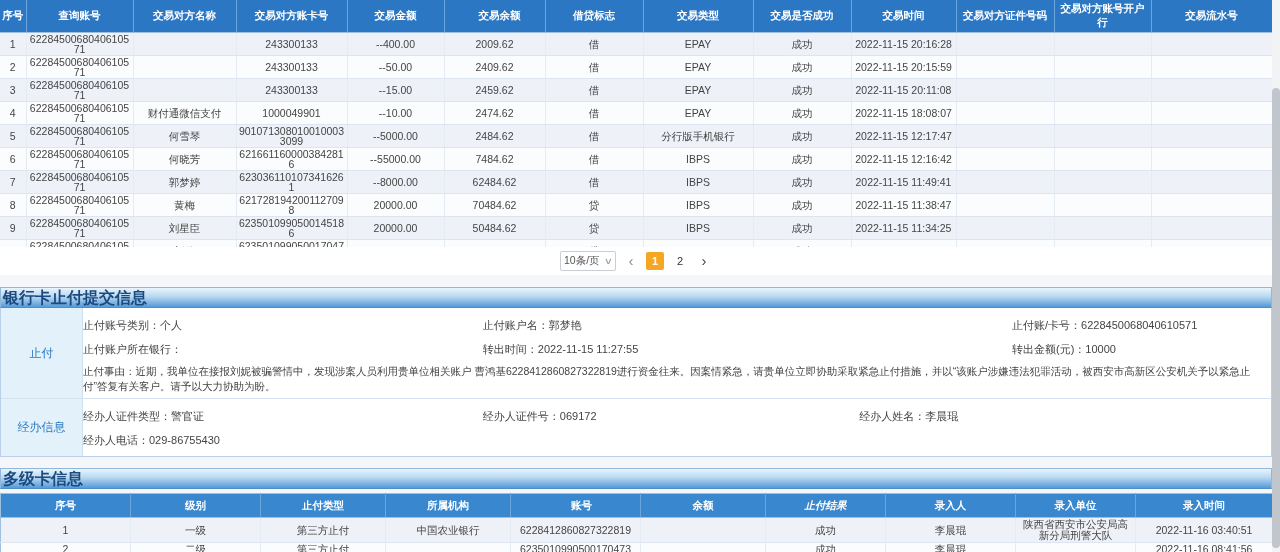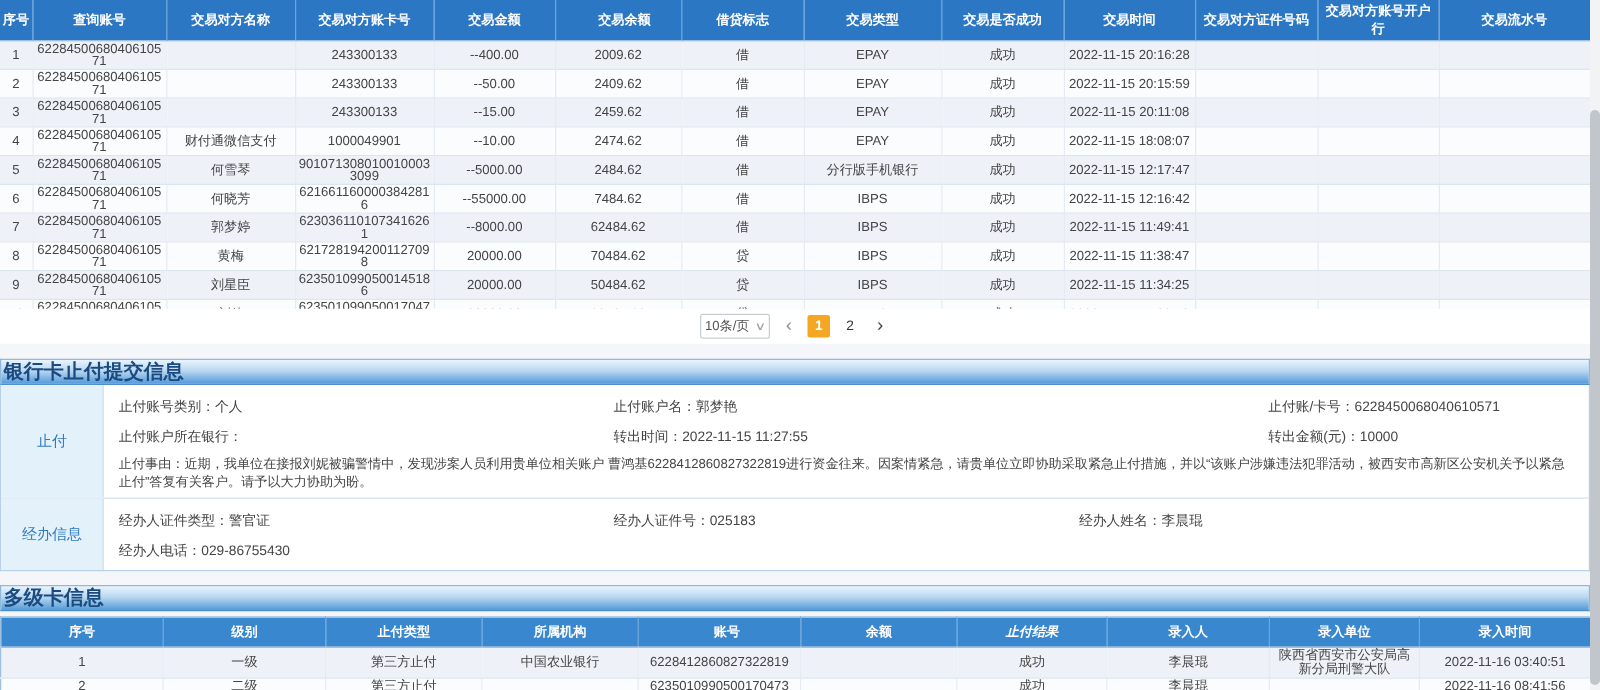--- a/index.html
+++ b/index.html
@@ -60,21 +60,21 @@
   .panel { position:absolute; left:0; width:1272px; }
   .panel-header { height:21px; line-height:20px; font-size:16px; font-weight:bold; color:#1a4a80;
     padding-left:2px; background:linear-gradient(to bottom,#e9f4fd 0%,#b9d8f1 45%,#549ad8 100%);
     border:1px solid #8fb8dd; border-bottom:1px solid #4f8fc9; }
   .panel-body { background:#fff; border:1px solid #bad0e8; border-top:none; }
   .info-block { display:flex; }
   .info-block + .info-block { border-top:1px solid #d5e2ef; }
   .info-label { width:82px; background:#e3f1fb; color:#2e7bbf; font-size:12px;
     display:flex; align-items:center; justify-content:center; border-right:1px solid #cfe0ef;
     flex:0 0 82px; text-align:center; }
-  .info-content { flex:1; padding:5px 12px 4px 12px; }
+  .info-content { flex:1; padding:5px 12px 4px 0; }
   .kv-row { display:flex; align-items:center; height:24px; font-size:11px; color:#444; }
   .kv-row .c1 { flex:0 0 34%; }
   .zhifu .kv-row .c2 { flex:0 0 45%; } .zhifu .kv-row .c3 { flex:1; }
   .jingban .kv-row .c2 { flex:0 0 32%; } .jingban .kv-row .c3 { flex:1; }
   .reason-text { font-size:10.5px; line-height:15px; color:#444; margin-top:3px; }
 
   .card-panel-table { border:1px solid #9dbfe0; }
 
   
   .scrollbar-track { position:absolute; top:0; right:0; width:8px; height:552px; background:#f1f3f4; }
@@ -292,21 +292,21 @@
           </div>
           <div class="reason-text">止付事由：近期，我单位在接报刘妮被骗警情中，发现涉案人员利用贵单位相关账户 曹鸿基6228412860827322819进行资金往来。因案情紧急，请贵单位立即协助采取紧急止付措施，并以“该账户涉嫌违法犯罪活动，被西安市高新区公安机关予以紧急止付”答复有关客户。请予以大力协助为盼。</div>
         </div>
       </div>
 
       <div class="info-block jingban">
         <div class="info-label">经办信息</div>
         <div class="info-content">
           <div class="kv-row">
             <span class="c1">经办人证件类型：警官证</span>
-            <span class="c2">经办人证件号：025183</span>
+            <span class="c2">经办人证件号：069172</span>
             <span class="c3">经办人姓名：李晨琨</span>
           </div>
           <div class="kv-row">
             <span class="c1">经办人电话：029-86755430</span>
             <span class="c2"></span>
             <span class="c3"></span>
           </div>
         </div>
       </div>
 

